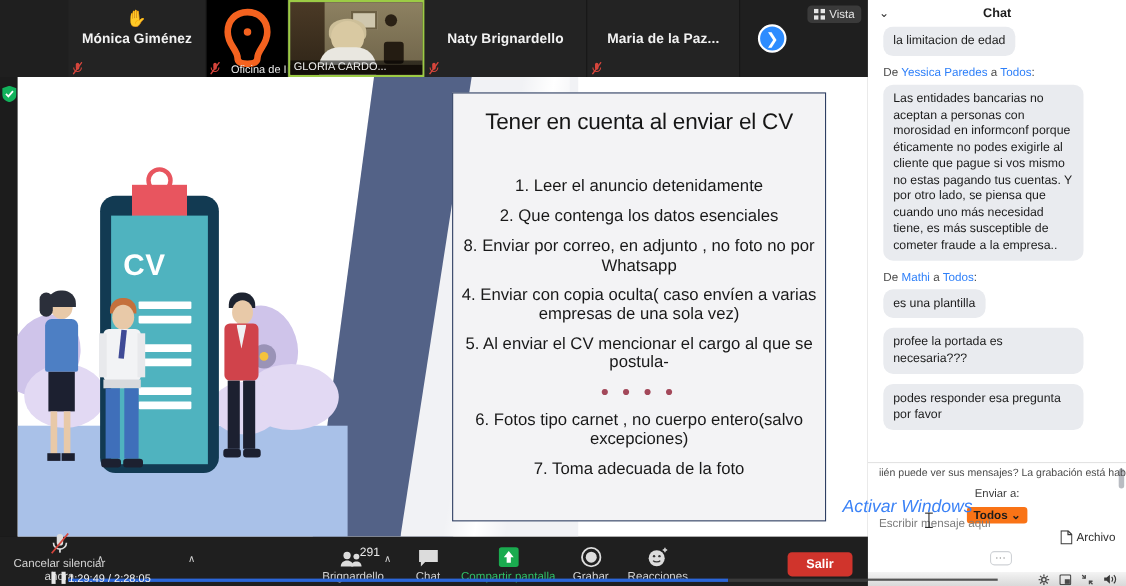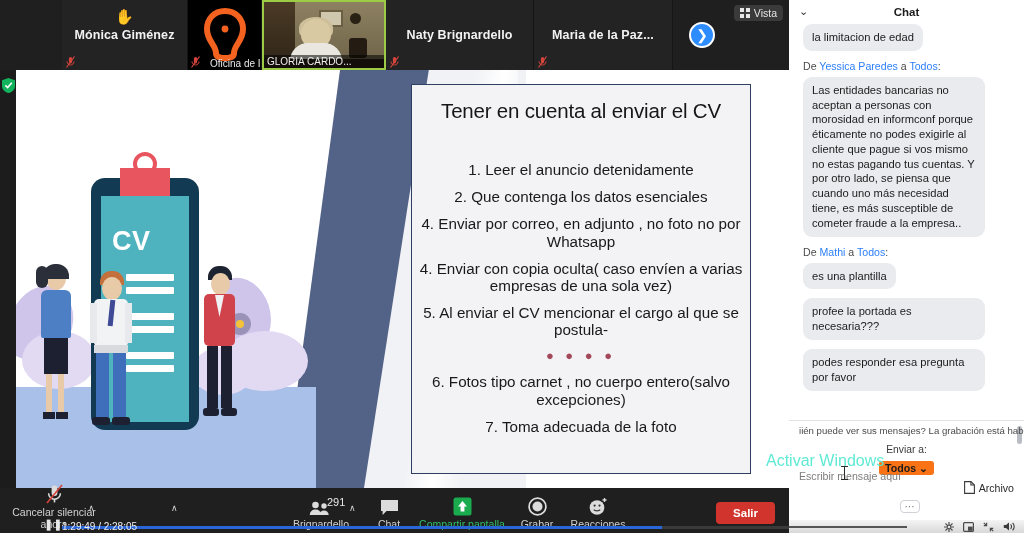--- a/index.html
+++ b/index.html
@@ -140,21 +140,21 @@
   #file-btn { margin-left:auto; display:flex; align-items:center; gap:4px; font-size:10.6px; color:#2b2b2b; }
   #more-btn { width:20px; height:16px; border:1px solid #cfd2d6; border-radius:4px; color:#6b6b6b;
               font-size:10px; display:flex; align-items:center; justify-content:center; margin-left:6px; }
   #chat-input { position:absolute; left:10px; top:470px; width:215px; font-size:10.6px; color:#7d7d7d; }
   #caret { position:absolute; left:55px; top:466px; width:1px; height:14px; background:#2b2b2b; }
   #caret::before, #caret::after { content:""; position:absolute; left:-3px; width:7px; height:1px; background:#2b2b2b; }
   #caret::before { top:0; } #caret::after { bottom:0; }
 
   
   #wm { position:absolute; left:766px; top:452px; width:258px; color:#b9b9b9; pointer-events:none; }
-  #wm .t1 { font-size:16px; color:#5eead4; }
+  #wm .t1 { font-size:16px; color:#3b82f6;font-style:italic; }
   #wm .t2 { font-size:10.5px; color:#bcbcbc; margin-top:2px; }
 
   
   #player-bar { position:absolute; left:789px; bottom:0; width:235px; height:13px;
                 background:linear-gradient(180deg,#f4f4f4,#d8d8d8); }
   #player-ctrls { position:absolute; left:789px; bottom:0; width:235px; height:13px; display:flex;
                   align-items:center; justify-content:flex-end; gap:9px; padding-right:8px; }
   #player-progress { position:absolute; left:789px; bottom:5px; width:118px; height:2px; background:#555; }
   #bottom-blue { position:absolute; left:62px; bottom:4px; width:600px; height:3px; background:#2b66d9; }
   #bottom-blue-rest { position:absolute; left:662px; bottom:4px; width:127px; height:3px; background:#3a3a3a; }
@@ -323,21 +323,21 @@
             <div style="position:absolute;left:1px;top:138px;width:16px;height:8px;background:#1c2030;border-radius:3px"></div>
             <div style="position:absolute;left:19px;top:138px;width:16px;height:8px;background:#1c2030;border-radius:3px"></div>
           </div>
         </div>
 
         <div id="slide-card">
           <div id="slide-title">Tener en cuenta al enviar el  CV</div>
           <div style="height:28px"></div>
           <div class="slide-item">1. Leer el anuncio detenidamente</div>
           <div class="slide-item">2. Que contenga los datos esenciales</div>
-          <div class="slide-item">4. Enviar  por correo, en adjunto , no foto no por Whatsapp</div>
+          <div class="slide-item">8. Enviar  por correo, en adjunto , no foto no por Whatsapp</div>
           <div class="slide-item">4. Enviar con copia oculta( caso envíen a varias empresas de una sola vez)</div>
           <div class="slide-item">5. Al enviar el CV  mencionar el cargo al que se postula-</div>
           <div id="slide-dots">● ● ● ●</div>
           <div class="slide-item">6. Fotos tipo carnet , no cuerpo entero(salvo excepciones)</div>
           <div class="slide-item">7.  Toma adecuada de la foto</div>
         </div>
       </div>
     </div>
 
     <div id="zoom-toolbar">

